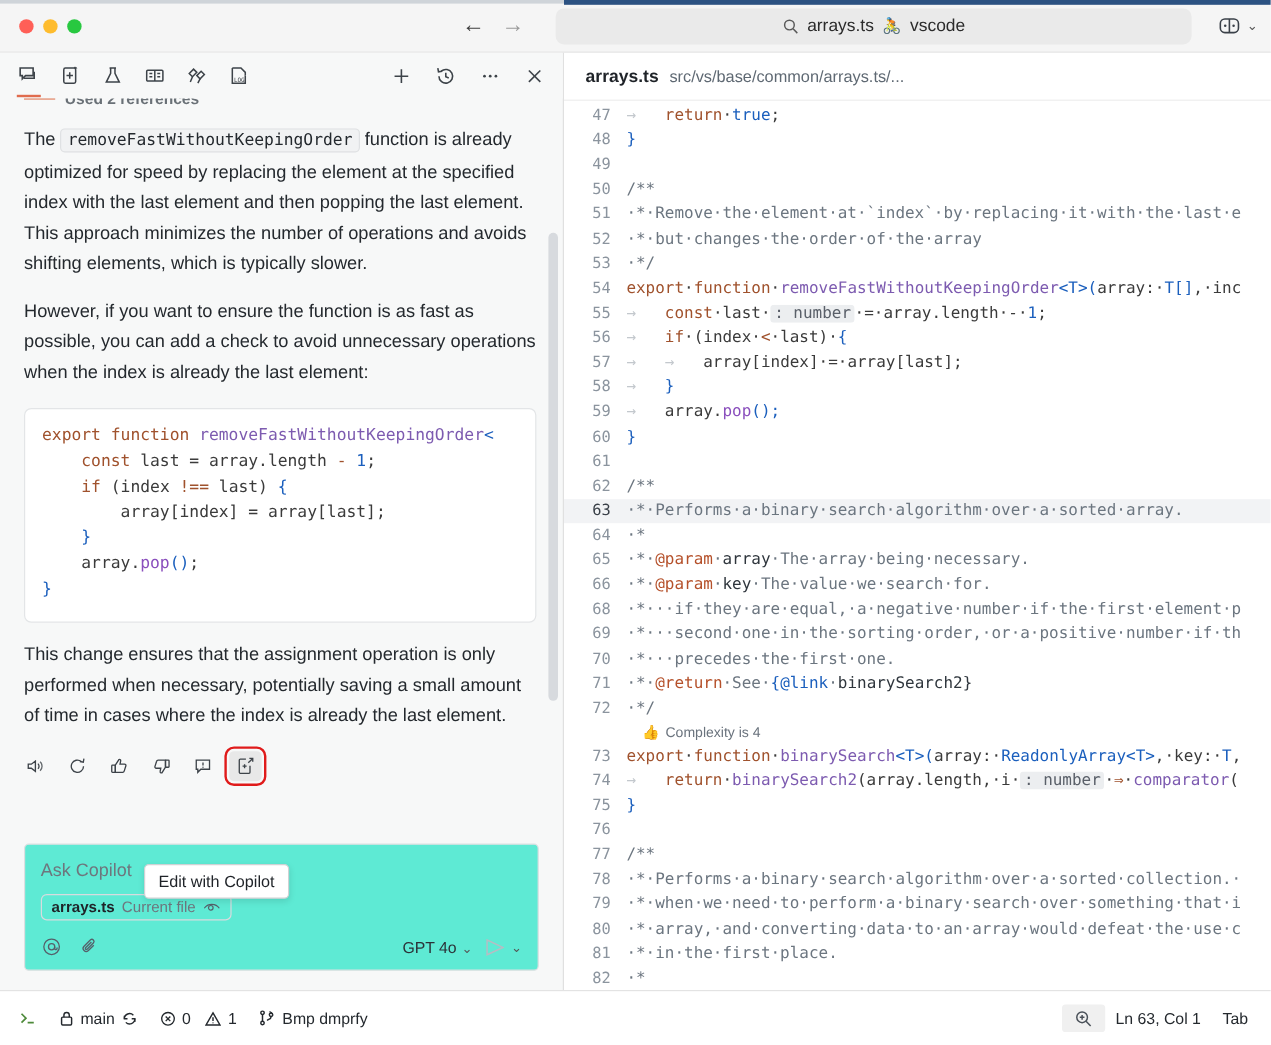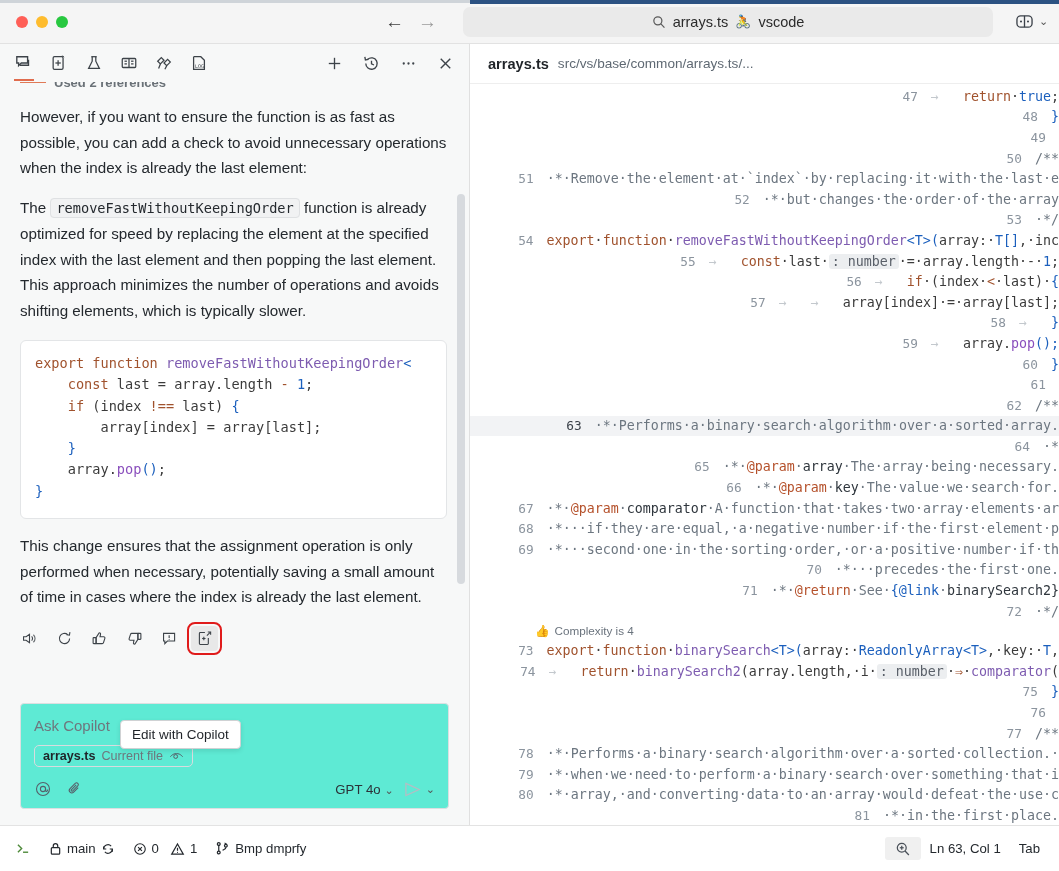--- a/index.html
+++ b/index.html
@@ -221,21 +221,21 @@
   .bc-path { color: #5f6973; font-size: 13.6px; }
 
   .code-area {
     flex: 1 1 auto; min-height: 0;
     overflow: hidden;
     font-family: "DejaVu Sans Mono", monospace;
     font-size: 13.3px;
     position: relative;
     padding-top: 2px;
   }
-  .cl { display: flex; height: 20.6px; align-items: center; white-space: pre; justify-content: flex-end; }
+  .cl { display: flex; height: 20.6px; align-items: center; white-space: pre; }
   .cl.hl { background: #f2f3f5; }
   .ln {
     width: 52px; flex: 0 0 52px; text-align: right;
     padding-right: 13px;
     color: #8b949e; font-size: 12.8px;
   }
   .cl.hl .ln { color: #3b4149; }
   .ctext { color: #3b3b3b; overflow: hidden; }
   .tabarrow { color: #c3c8cd; }
   .cmt { color: #6c7680; }
@@ -401,25 +401,25 @@
           </span>
         </div>
       </div>
 
       <div class="chat-scroll">
         <div class="used-refs">
           <span class="bar"></span>
           <span>Used 2 references</span>
         </div>
 
-        <div class="msg-p">However, if you want to ensure the function is as fast as possible, you can add a check to avoid unnecessary operations when the index is already the last element:</div>
-
         <div class="msg-p">
           <span>The </span><span class="inline-code-chip">removeFastWithoutKeepingOrder</span><span> function is already optimized for speed by replacing the element at the specified index with the last element and then popping the last element. This approach minimizes the number of operations and avoids shifting elements, which is typically slower.</span>
         </div>
+
+        <div class="msg-p">However, if you want to ensure the function is as fast as possible, you can add a check to avoid unnecessary operations when the index is already the last element:</div>
 
         <div class="codeblock"><span class="k-kw">export function </span><span class="k-fn">removeFastWithoutKeepingOrder</span><span class="k-brace">&lt;</span>
     <span class="k-kw">const</span> last = array.length <span class="k-op">-</span> <span class="k-num">1</span>;
     <span class="k-kw">if</span> (index <span class="k-op">!==</span> last) <span class="k-brace">{</span>
         array[index] = array[last];
     <span class="k-brace">}</span>
     array.<span class="k-meth">pop</span><span class="k-brace">()</span>;
 <span class="k-brace">}</span></div>
 
         <div class="msg-p">This change ensures that the assignment operation is only performed when necessary, potentially saving a small amount of time in cases where the index is already the last element.</div>
@@ -537,21 +537,20 @@
           <div class="cl"><span class="ln">57</span><span class="ctext"><span class="tabarrow">→   →   </span><span>array[</span><span class="ctext">index</span><span>]·=·array[</span><span class="ctext">last</span><span>];</span></span></div>
           <div class="cl"><span class="ln">58</span><span class="ctext"><span class="tabarrow">→   </span><span class="brace">}</span></span></div>
           <div class="cl"><span class="ln">59</span><span class="ctext"><span class="tabarrow">→   </span><span>array.</span><span class="meth">pop</span><span class="brace">();</span></span></div>
           <div class="cl"><span class="ln">60</span><span class="ctext"><span class="brace">}</span></span></div>
           <div class="cl"><span class="ln">61</span><span class="ctext"></span></div>
           <div class="cl"><span class="ln">62</span><span class="ctext"><span class="cmt">/**</span></span></div>
           <div class="cl hl"><span class="ln">63</span><span class="ctext"><span class="cmt">·*·Performs·a·binary·search·algorithm·over·a·sorted·array.</span></span></div>
           <div class="cl"><span class="ln">64</span><span class="ctext"><span class="cmt">·*</span></span></div>
           <div class="cl"><span class="ln">65</span><span class="ctext"><span class="cmt">·*·</span><span class="cmt-tag">@param</span><span class="cmt">·</span><span class="cmt-b">array</span><span class="cmt">·The·array·being·necessary.</span></span></div>
           <div class="cl"><span class="ln">66</span><span class="ctext"><span class="cmt">·*·</span><span class="cmt-tag">@param</span><span class="cmt">·</span><span class="cmt-b">key</span><span class="cmt">·The·value·we·search·for.</span></span></div>
-          <div class="cl"><span class="ln">67</span><span class="ctext"><span class="cmt">·*·</span><span class="cmt-tag">@param</span><span class="cmt">·</span><span class="cmt-b">comparator</span><span class="cmt">·A·function·that·takes·two·array·elements·ar</span></span></div>
           <div class="cl"><span class="ln">68</span><span class="ctext"><span class="cmt">·*···if·they·are·equal,·a·negative·number·if·the·first·element·p</span></span></div>
           <div class="cl"><span class="ln">69</span><span class="ctext"><span class="cmt">·*···second·one·in·the·sorting·order,·or·a·positive·number·if·th</span></span></div>
           <div class="cl"><span class="ln">70</span><span class="ctext"><span class="cmt">·*···precedes·the·first·one.</span></span></div>
           <div class="cl"><span class="ln">71</span><span class="ctext"><span class="cmt">·*·</span><span class="cmt-tag">@return</span><span class="cmt">·See·</span><span class="typ">{@link</span><span class="cmt">·</span><span class="cmt-b">binarySearch2}</span></span></div>
           <div class="cl"><span class="ln">72</span><span class="ctext"><span class="cmt">·*/</span></span></div>
           <div class="codelens">
             <span>👍</span>
             <span>Complexity is 4</span>
           </div>
           <div class="cl"><span class="ln">73</span><span class="ctext"><span class="kw">export</span><span>·</span><span class="kw">function</span><span>·</span><span class="fnname">binarySearch</span><span class="typ">&lt;T&gt;(</span><span>array:·</span><span class="typ">ReadonlyArray&lt;T&gt;</span><span>,·key:·</span><span class="typ">T</span><span>,</span></span></div>

